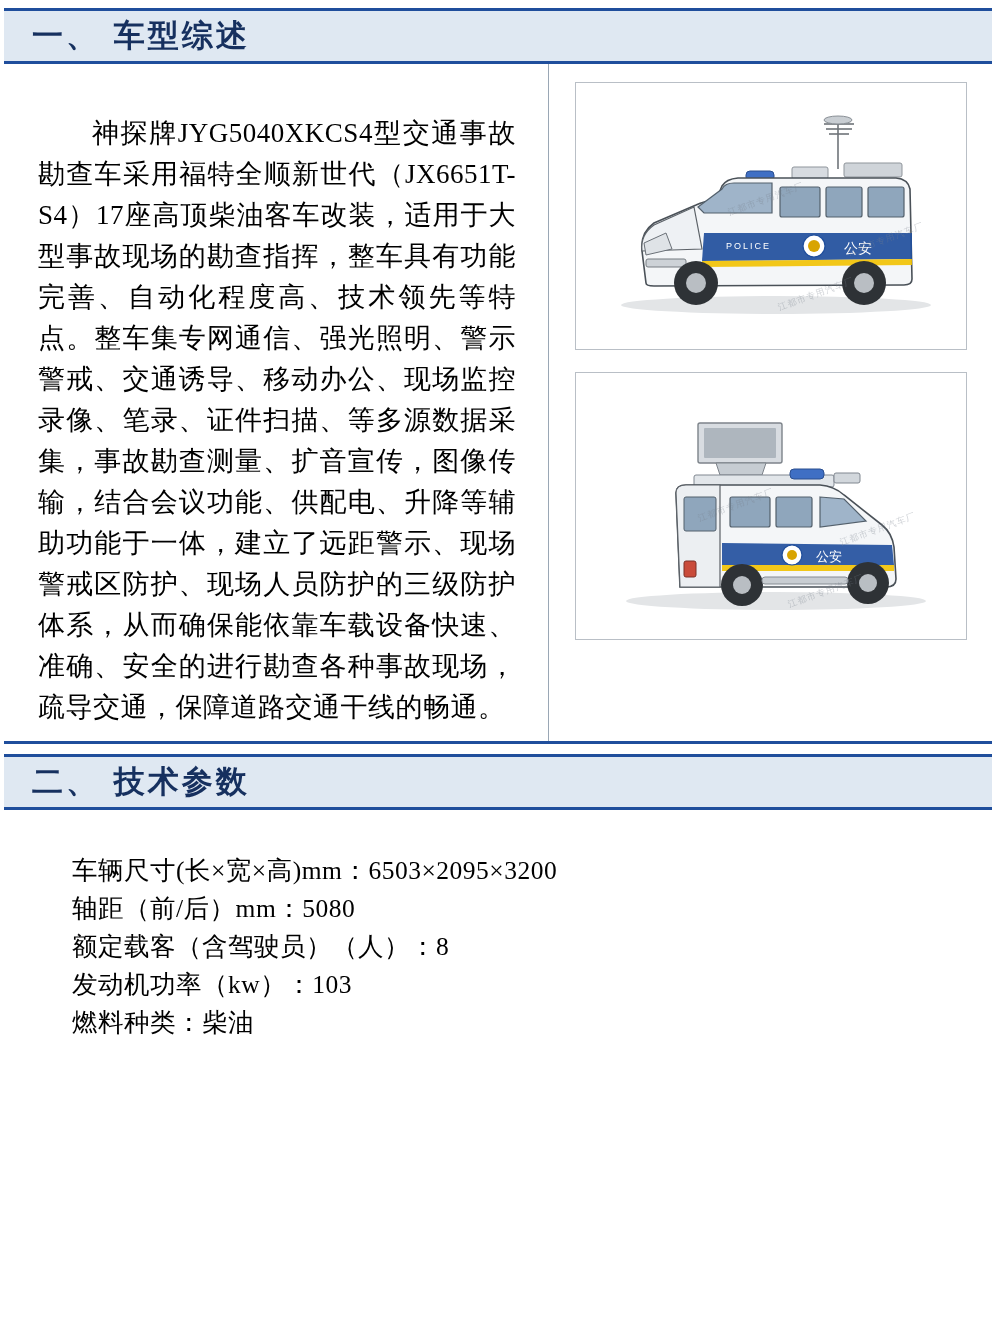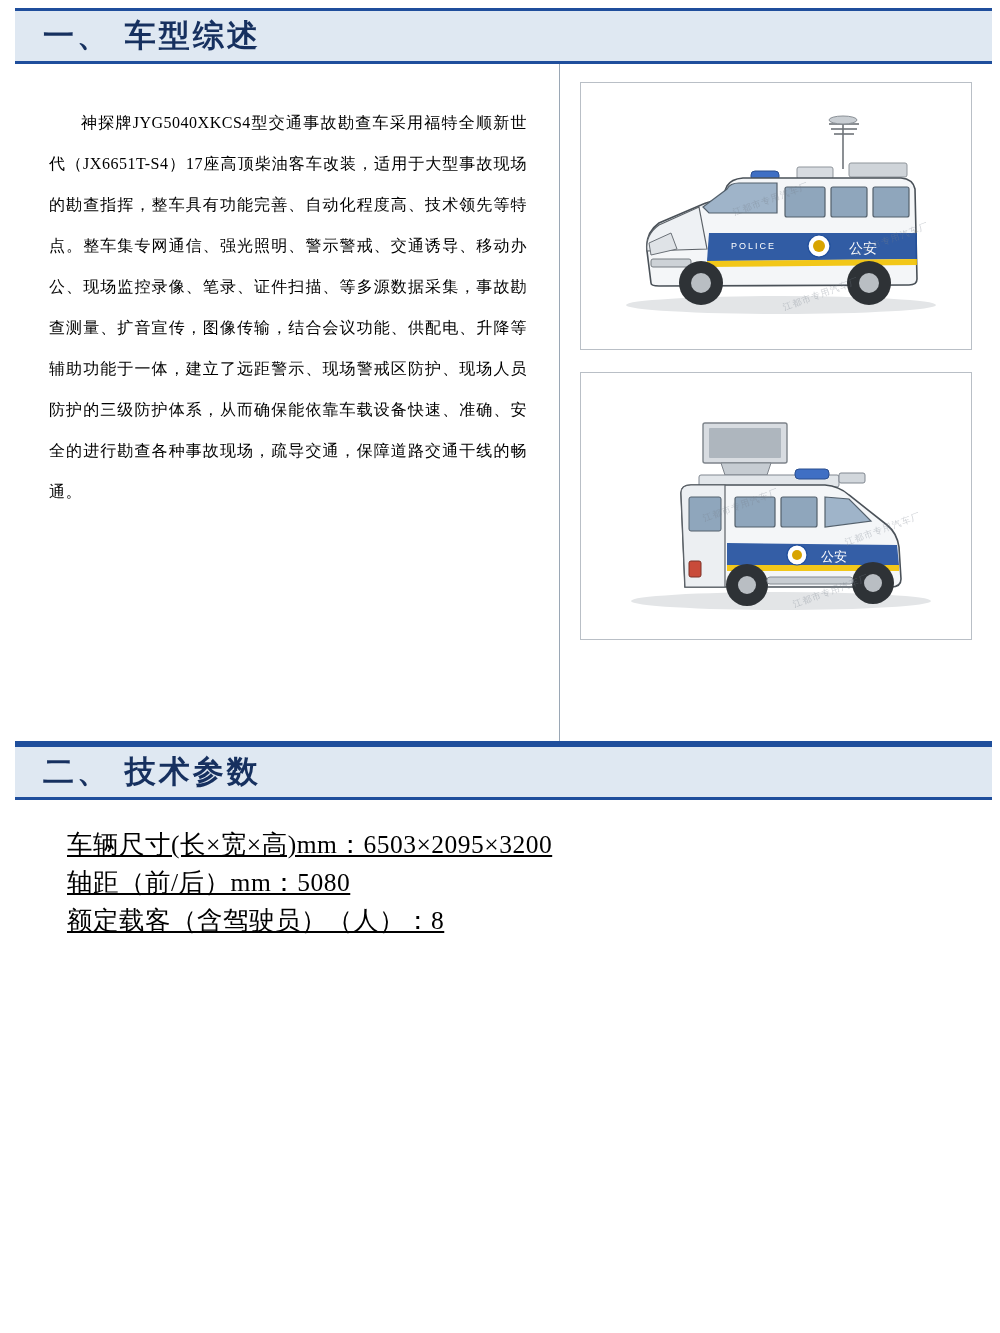--- a/index.html
+++ b/index.html
@@ -12,21 +12,21 @@
     background: #ffffff;
     font-family: "Liberation Serif", "DejaVu Serif", serif;
     color: #000000;
     overflow: hidden;
   }
   .page {
     position: relative;
     width: 1000px;
     height: 1333px;
     box-sizing: border-box;
-    padding: 8px 8px 0 15px;
+    padding: 8px 8px 0 4px;
   }
 
   
   .section-bar {
     background: #dfe8f2;
     border-top: 3px solid #1f4e9c;
     border-bottom: 3px solid #1f4e9c;
     height: 56px;
     display: flex;
     align-items: center;
@@ -48,21 +48,21 @@
     height: 680px;
     box-sizing: border-box;
   }
   .overview-text-col {
     width: 545px;
     box-sizing: border-box;
     border-right: 1px solid #9aa7b5;
     padding: 22px 32px 0 34px;
   }
   .overview-text {
-    font-size: 16px;
+    font-size: 27px;
     line-height: 41px;
     text-align: justify;
     text-justify: inter-ideograph;
     text-indent: 2em;
     letter-spacing: 0.5px;
   }
   .overview-img-col {
     flex: 1;
     padding: 18px 0 0 0;
     display: flex;
@@ -90,23 +90,22 @@
     white-space: nowrap;
     pointer-events: none;
   }
 
   
   .specs {
     padding: 26px 0 0 52px;
   }
   .specs-list {
     list-style: none;
-    margin: 0;
+    margin: 16px;
     padding: 0;
-    text-decoration: underline;
   }
   .specs-list li {
     font-size: 25.5px;
     line-height: 38px;
     letter-spacing: 0.5px;
     white-space: nowrap;
   }
 </style>
 </head>
 <body>
@@ -212,25 +211,27 @@
           <rect x="186" y="204" width="86" height="7" rx="3" fill="#c8cdd2" stroke="#868c93"></rect>
         </svg>
         <span class="wm" style="left:120px; top:126px;">江都市专用汽车厂</span>
         <span class="wm" style="left:210px; top:212px;">江都市专用汽车厂</span>
         <span class="wm" style="left:262px; top:150px;">江都市专用汽车厂</span>
       </div>
 
     </div>
   </div>
 
-  <div class="section-bar" style="">
+  <div class="section-bar" style="margin-top:10px;">
     <span class="title">二、 技术参数</span>
   </div>
 
   <div class="specs">
     <ul class="specs-list">
       <li>车辆尺寸(长×宽×高)mm：6503×2095×3200</li>
       <li>轴距（前/后）mm：5080</li>
       <li>额定载客（含驾驶员）（人）：8</li>
+      <li>发动机功率（kw）：103</li>
+      <li>燃料种类：柴油</li>
     </ul>
   </div>
 
 </div>
 
 </body></html>

